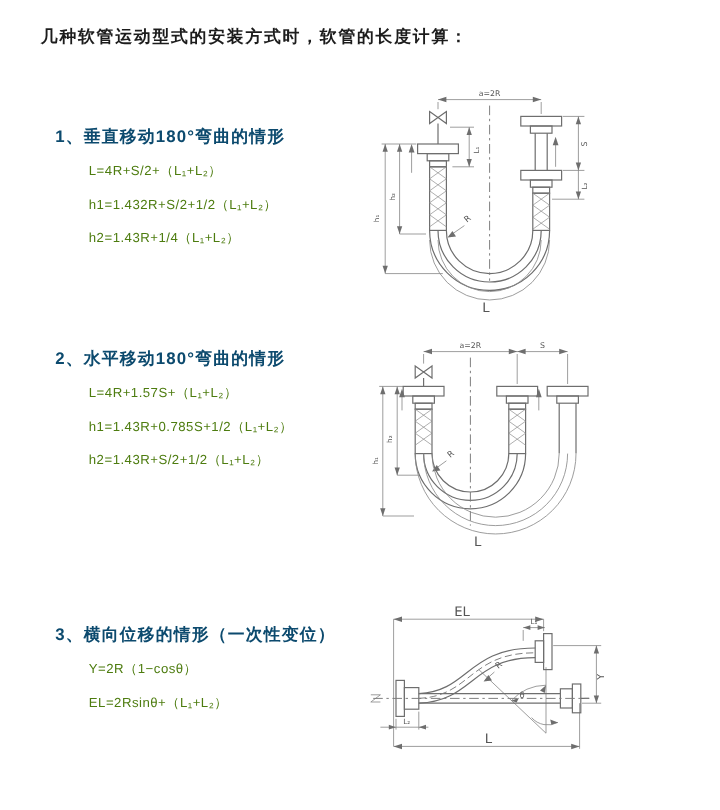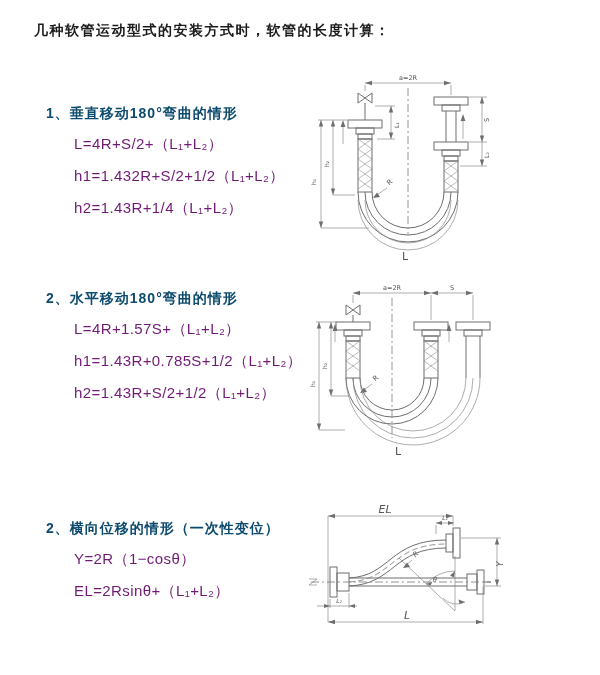--- a/index.html
+++ b/index.html
@@ -6,28 +6,28 @@
   body{
     width:600px;height:675px;position:relative;background:#ffffff;
     font-family:"Liberation Sans","DejaVu Sans",sans-serif;color:#1a1a1a;overflow:hidden;
   }
   .page-title{
     position:absolute;left:34px;top:22px;font-size:14px;font-weight:bold;
     letter-spacing:1.5px;color:#1c1c1c;font-family:Liberation Serif, serif;
   }
   .section{position:absolute;left:46px;}
   .sec-heading{font-size:14px;font-weight:bold;letter-spacing:1px;color:#0c4a6e;margin:0 0 12px 0;}
-  .fline{margin:0 0 13px 28px;font-size:15px;letter-spacing:.4px;color:#701a75;white-space:nowrap;}
+  .fline{margin:0 0 13px 28px;font-size:11px;letter-spacing:.4px;color:#4d7c0f;white-space:nowrap;}
   #sec1{top:105px;}
   #sec2{top:290px;}
   #sec3{top:520px;}
   .diagram{position:absolute;}
   #diag1{left:303px;top:64px;}
   #diag2{left:303px;top:278px;}
-  #diag3{left:295px;top:494px;font-style:italic;}
+  #diag3{left:295px;top:494px;}
   svg{display:block;}
   svg text{fill:#555;font-family:"DejaVu Sans",sans-serif;}
   .ln{stroke:#6e6e6e;stroke-width:1;fill:none;}
   .thin{stroke:#8a8a8a;stroke-width:.7;fill:none;}
   .dash{stroke:#7a7a7a;stroke-width:.8;fill:none;stroke-dasharray:8 3 2 3;}
   .dash2{stroke:#7a7a7a;stroke-width:.8;fill:none;stroke-dasharray:6 3;}
   .ah{fill:#6e6e6e;stroke:none;}
   .hatch{stroke:#8f8f8f;stroke-width:.6;}
 </style>
 </head>
@@ -43,21 +43,21 @@
 </div>
 
 <div class="section" id="sec2">
   <div class="sec-heading">2、水平移动180°弯曲的情形</div>
   <div class="fline">L=4R+1.57S+（L₁+L₂）</div>
   <div class="fline">h1=1.43R+0.785S+1/2（L₁+L₂）</div>
   <div class="fline">h2=1.43R+S/2+1/2（L₁+L₂）</div>
 </div>
 
 <div class="section" id="sec3">
-  <div class="sec-heading">2、横向位移的情形（一次性变位）</div>
+  <div class="sec-heading">3、横向位移的情形（一次性变位）</div>
   <div class="fline">Y=2R（1−cosθ）</div>
   <div class="fline">EL=2Rsinθ+（L₁+L₂）</div>
 </div>
 
 <div class="diagram" id="diag1">
 <svg width="255" height="200" viewBox="0 0 255 200">
   <g>
 
     <line class="thin" x1="62" y1="19" x2="148" y2="19"></line>
     <path class="ah" d="M62,19 l7,-2.3 v4.6 z"></path>

